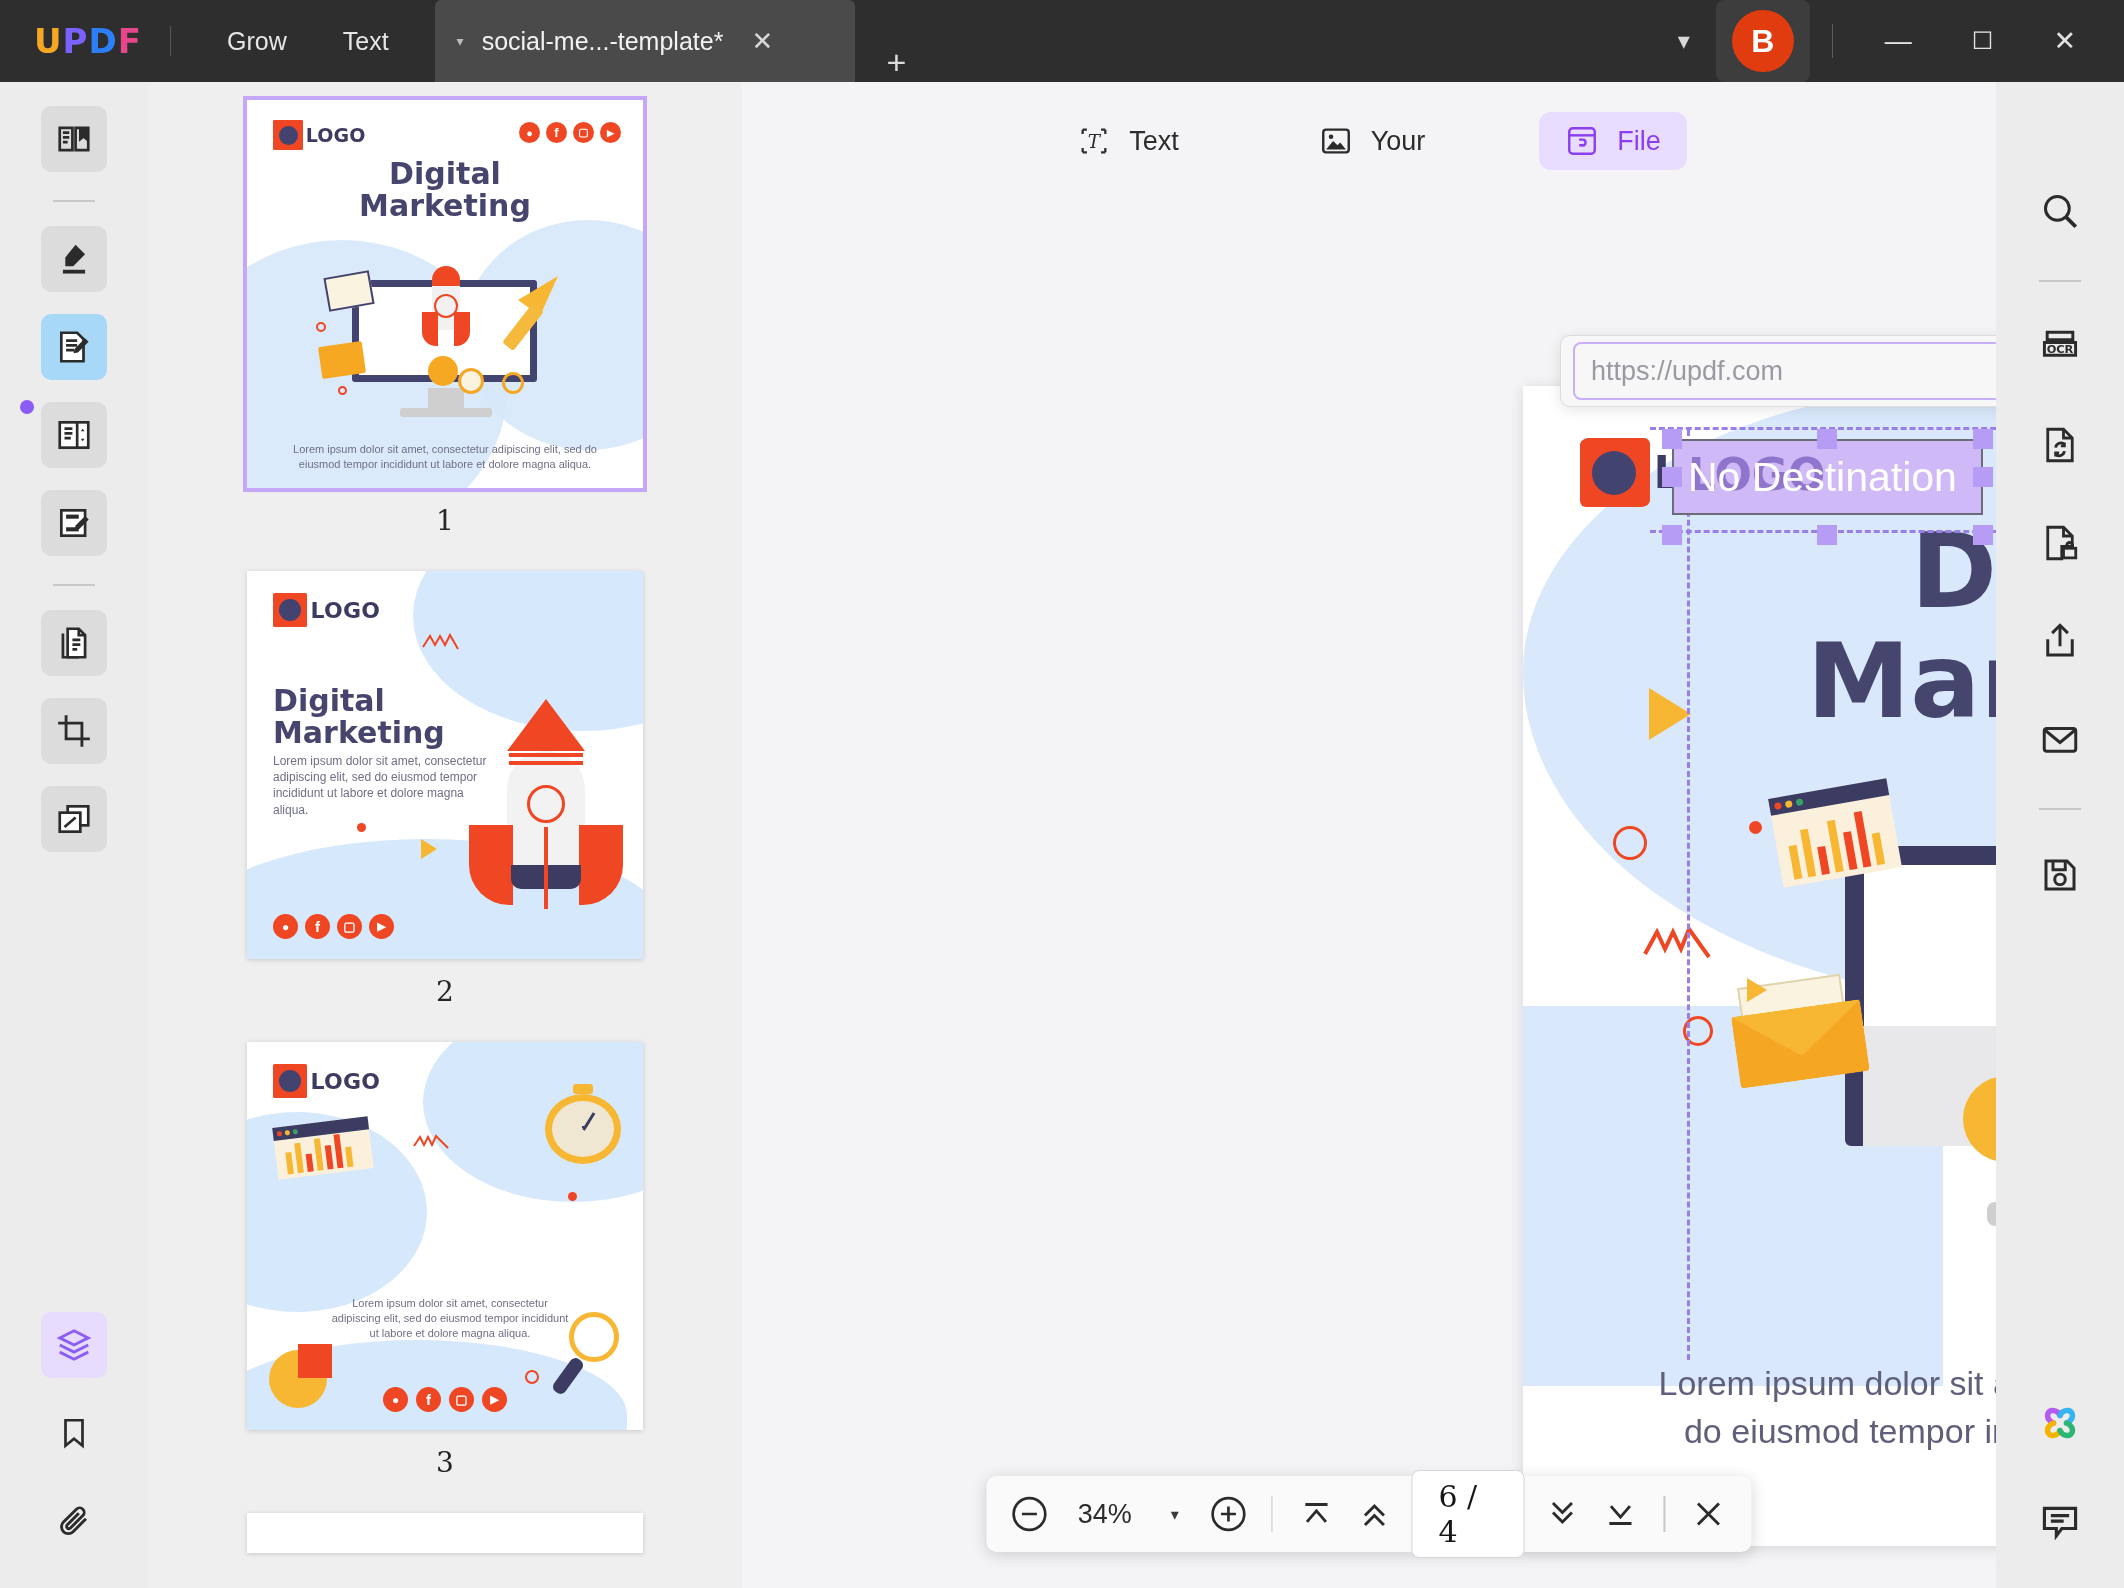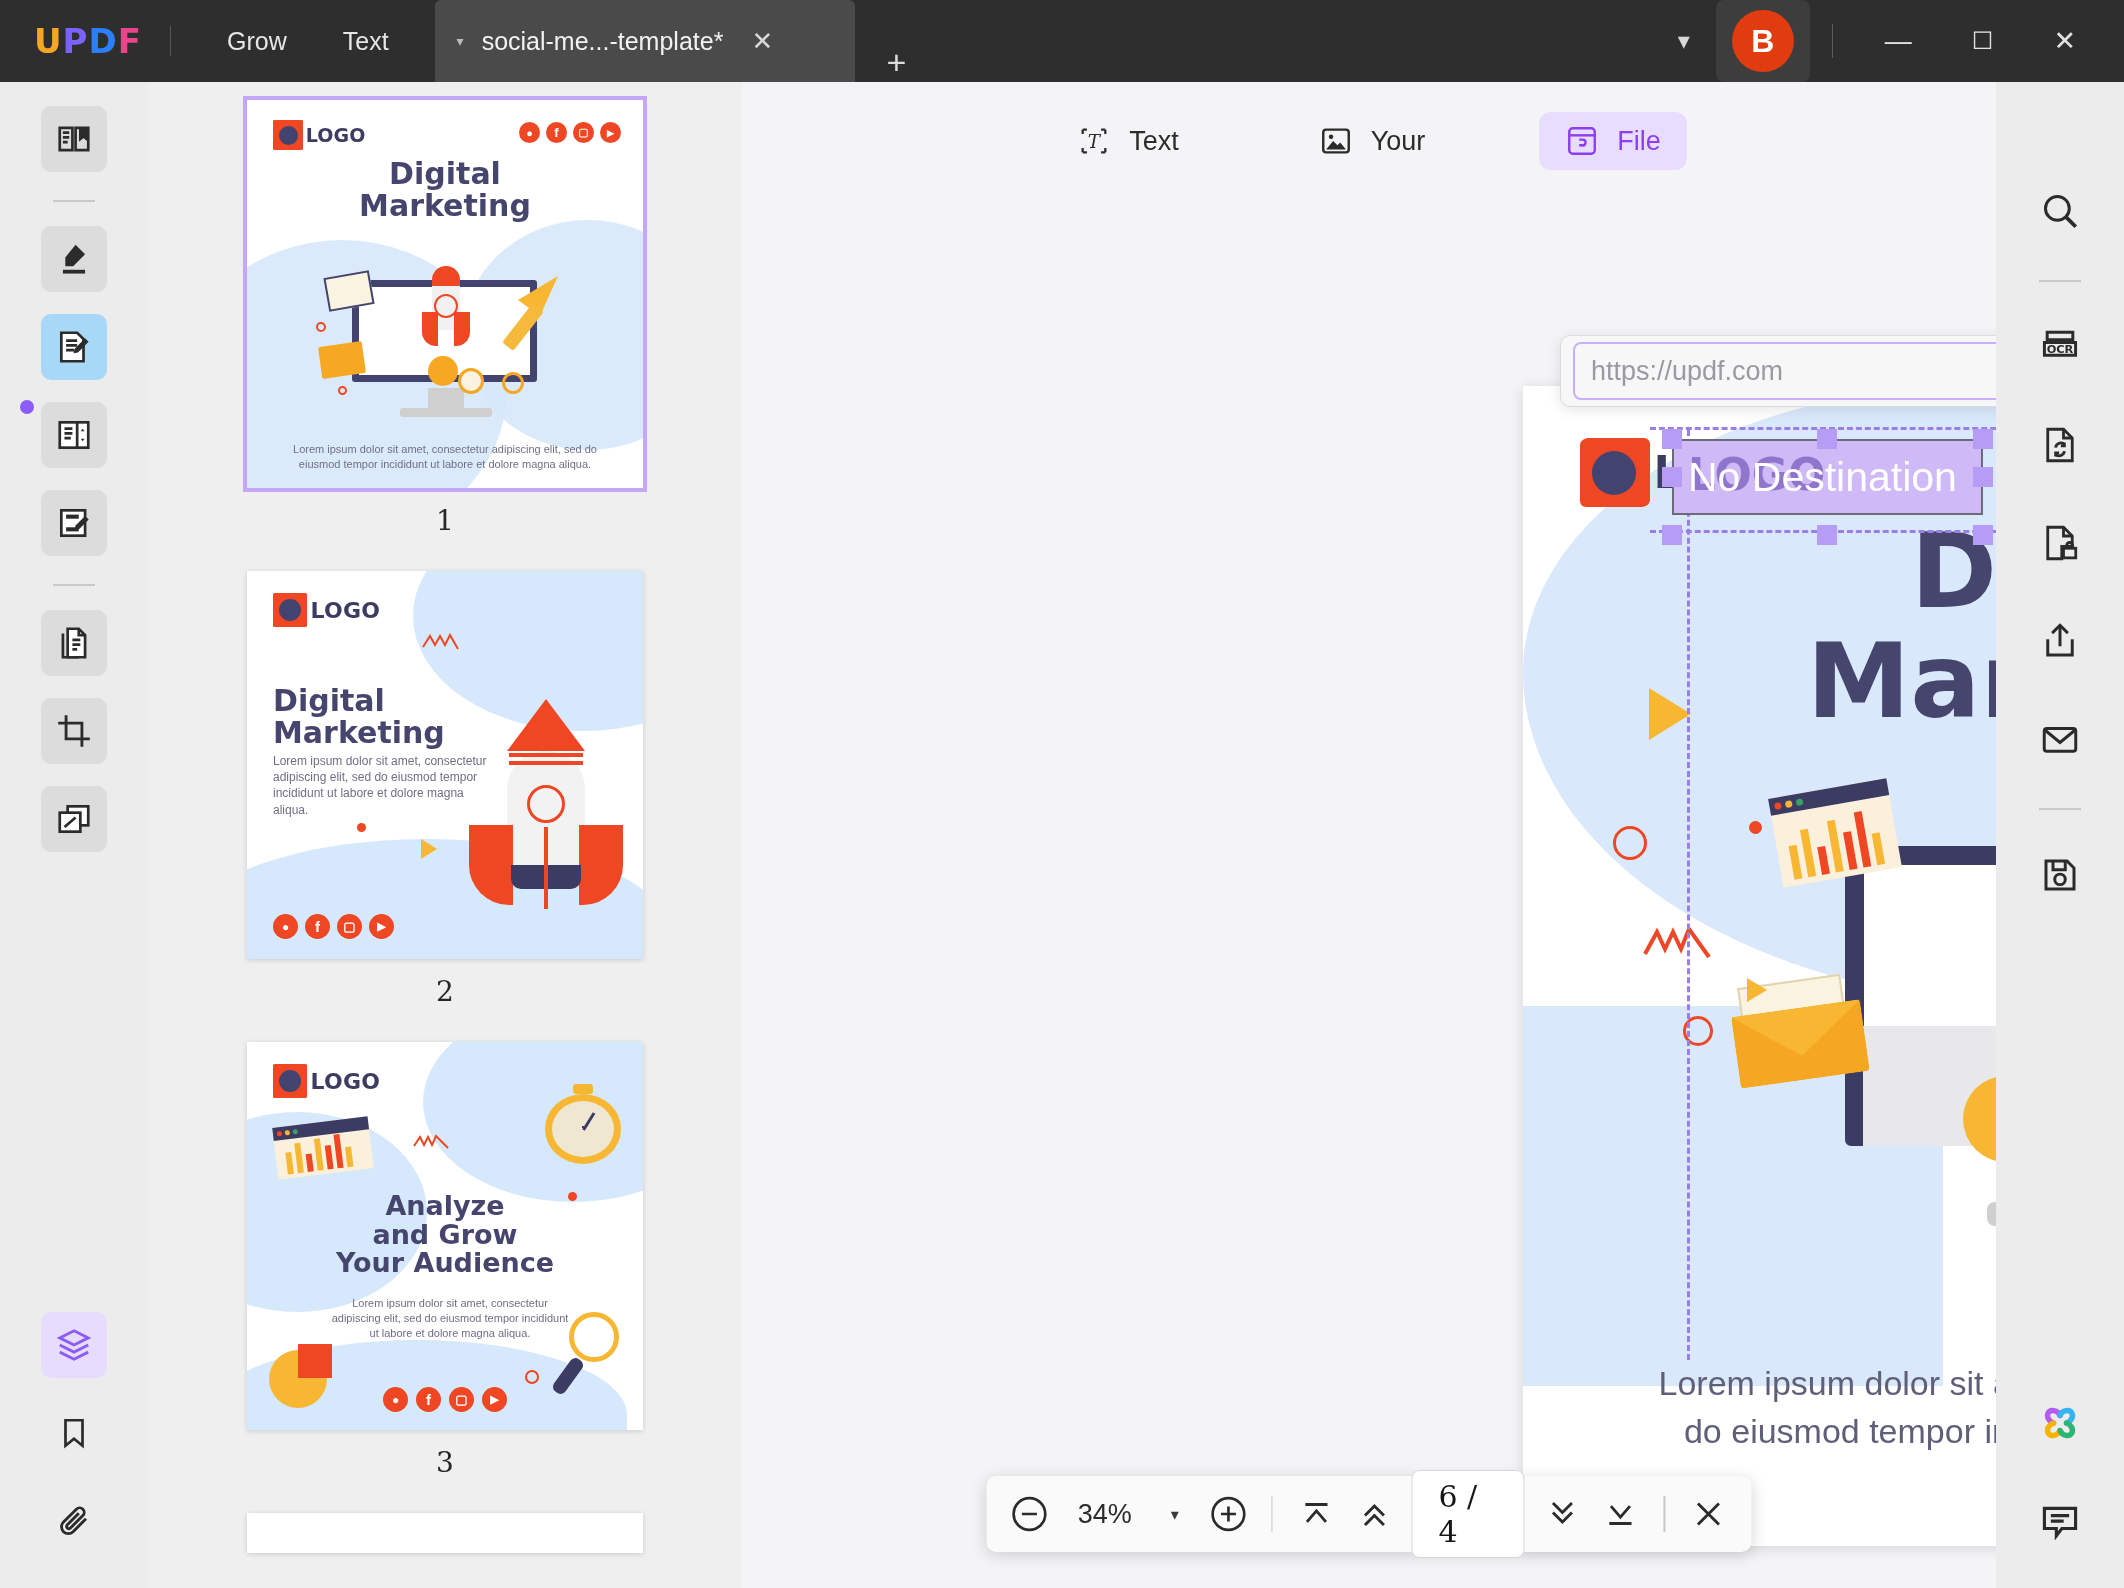--- a/index.html
+++ b/index.html
@@ -448,25 +448,20 @@
                 <path d="M1 12l6-9 4 8 4-8 4 8 4-9 12 12"></path>
               </svg>
             </div>
 
             <div style="position:absolute;right:22px;top:46px;width:76px;height:76px;">
               <div style="position:absolute;left:0;top:6px;width:76px;height:70px;border:7px solid #f7b733;border-radius:50%;background:#efe7d2;"></div>
               <div style="position:absolute;left:28px;top:-4px;width:20px;height:10px;background:#f7b733;border-radius:3px;"></div>
               <div style="position:absolute;left:37px;top:38px;width:2px;height:2px;background:#3c3c63;"></div>
               <div style="position:absolute;left:37px;top:22px;width:3px;height:20px;background:#3c3c63;transform-origin:bottom;transform:rotate(32deg);"></div>
             </div>
-            <div class="poster-title" style="position:absolute;left:0;right:0;top:150px;font-size:27px;">
-              <div>Analyze</div>
-              <div>and Grow</div>
-              <div>Your Audience</div>
-            </div>
             <div class="poster-body" style="position:absolute;left:80px;right:70px;top:254px;font-size:11px;">Lorem ipsum dolor sit amet, consectetur adipiscing elit, sed do eiusmod tempor incididunt ut labore et dolore magna aliqua.</div>
 
             <div style="position:absolute;left:22px;bottom:26px;width:60px;height:60px;">
               <div style="position:absolute;left:0;top:6px;width:58px;height:58px;background:#f7b733;border-radius:50%;"></div>
               <div style="position:absolute;left:29px;top:0;width:34px;height:34px;background:#ef4623;border-radius:0 0 0 0;clip-path:polygon(0 0,100% 0,100% 100%,0 100%);"></div>
             </div>
 
             <div style="position:absolute;right:22px;bottom:36px;width:66px;height:82px;">
               <div style="position:absolute;left:14px;top:0;width:50px;height:50px;border:5px solid #f7b733;border-radius:50%;"></div>
               <div style="position:absolute;left:6px;top:44px;width:14px;height:40px;background:#3c3c63;border-radius:6px;transform:rotate(36deg);"></div>

